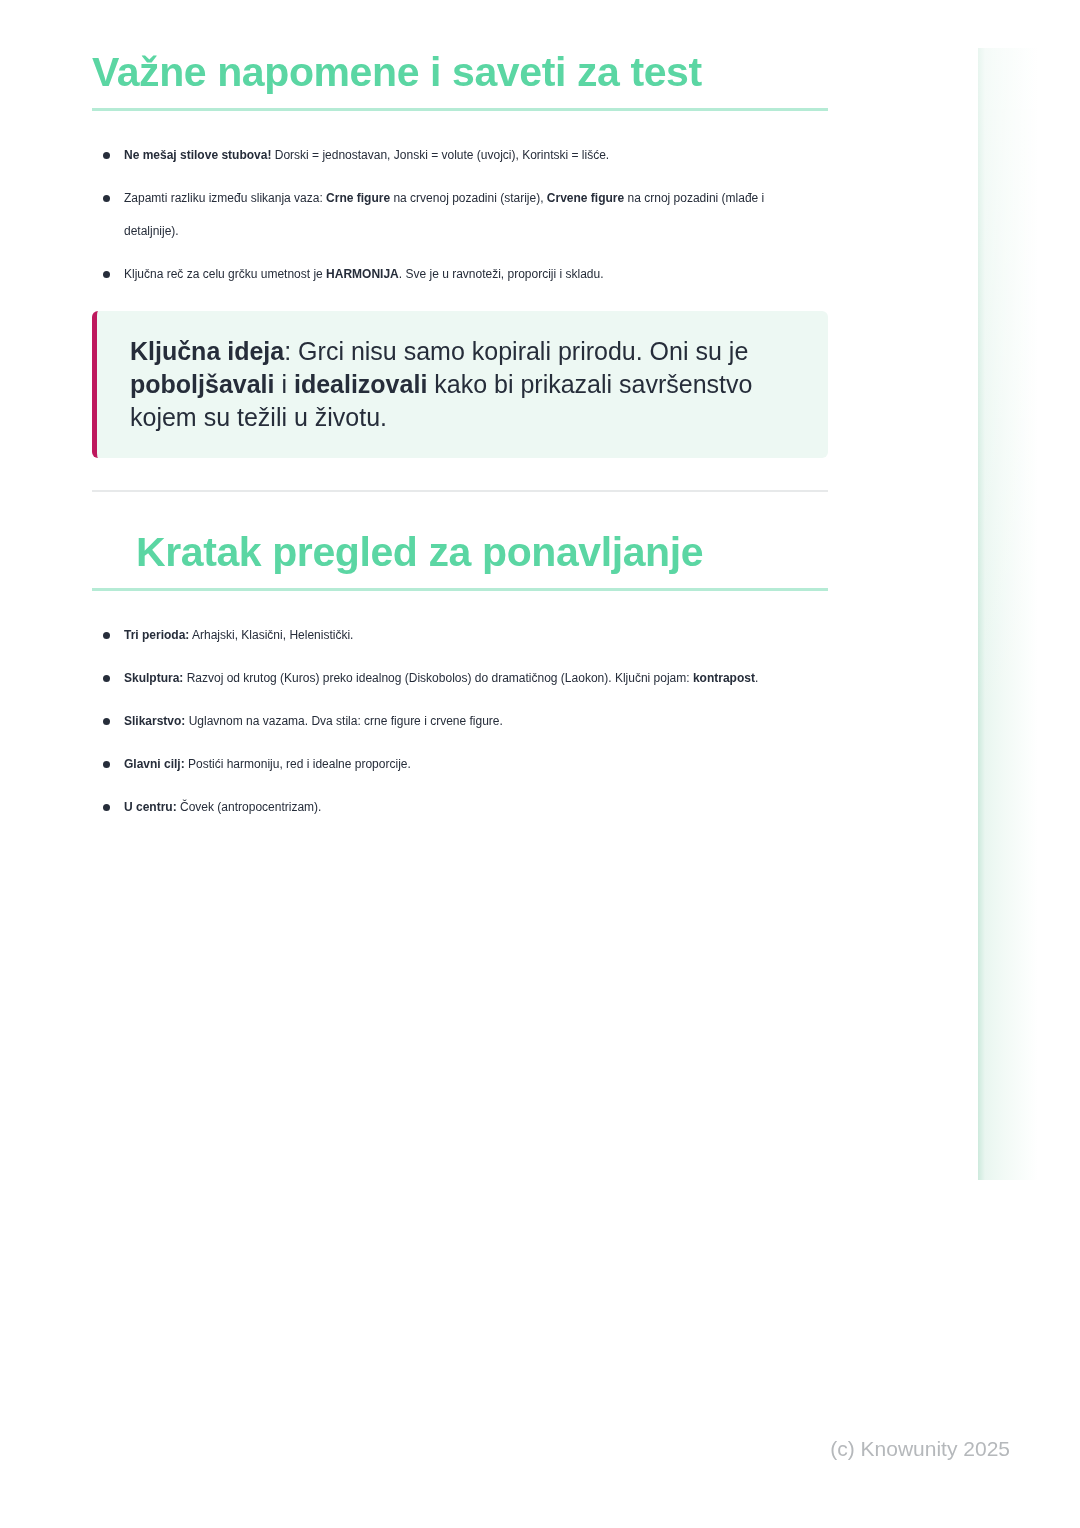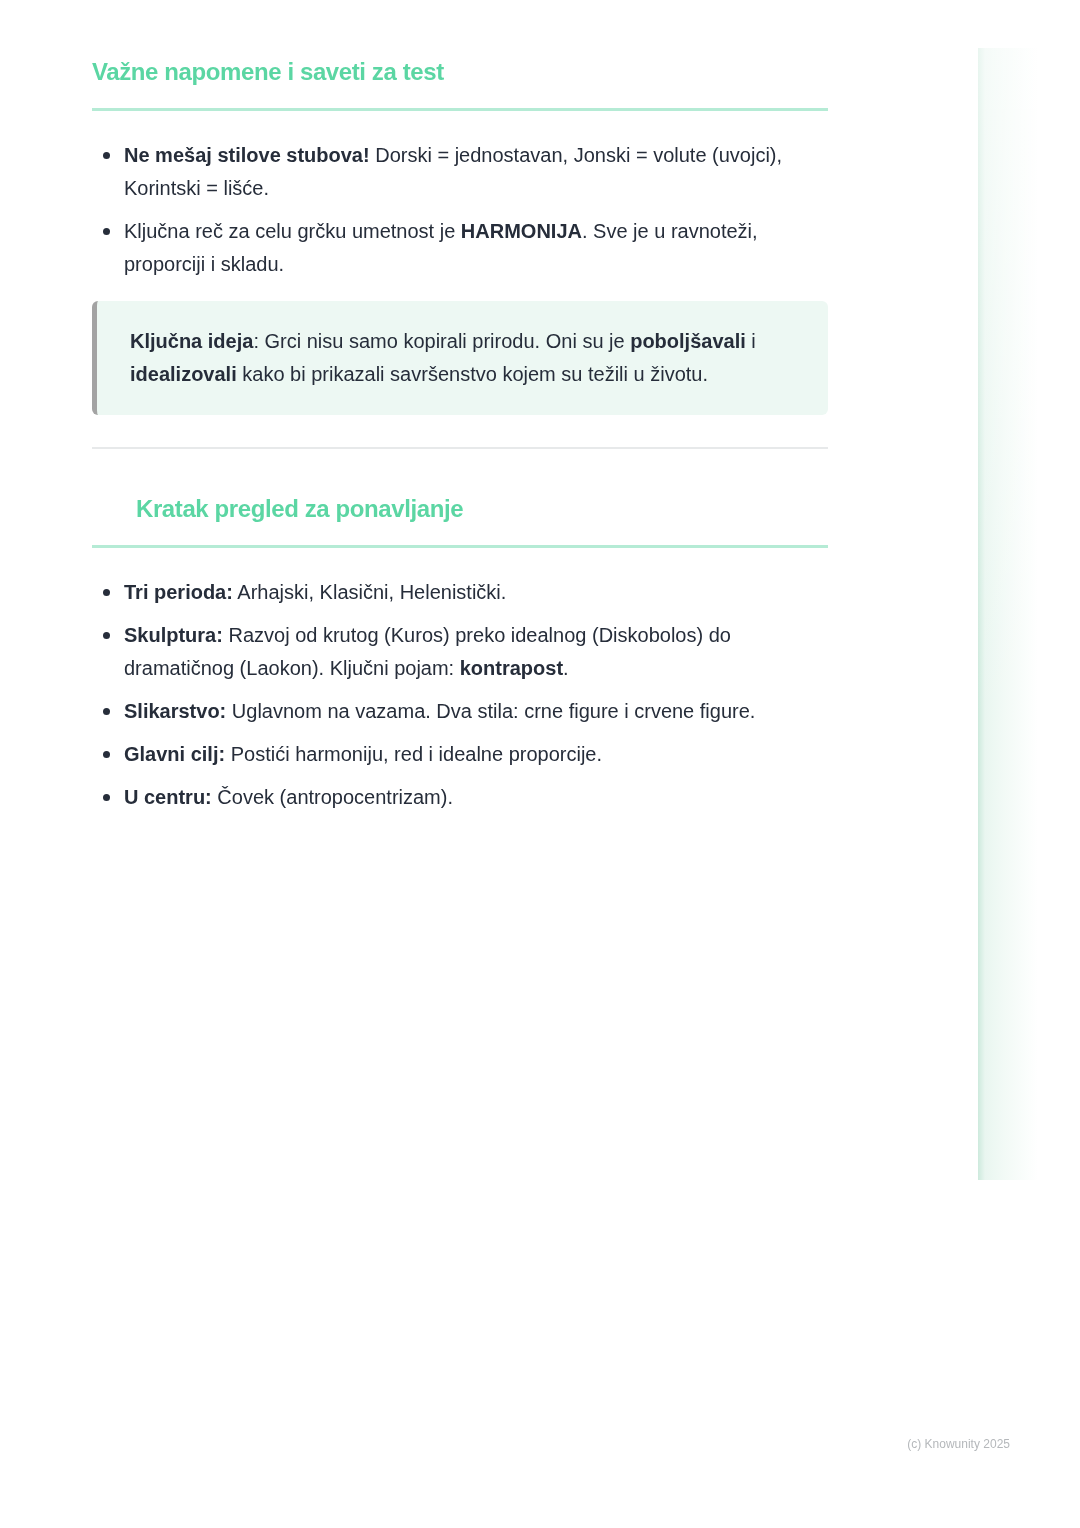--- a/index.html
+++ b/index.html
@@ -19,88 +19,89 @@
       linear-gradient(to bottom, rgba(255,255,255,0.55) 0%, rgba(255,255,255,0) 60%),
       linear-gradient(to right, #cdeadd 0px, #e9f6f0 7px, #f2faf6 26px, #fcfefd 52px, #ffffff 60px);
   }
   .content {
     position:absolute;
     left:92px; top:0;
     width:736px;
   }
   h1.section-title {
     color:#5bd6a3;
-    font-size:24px;
+    font-size:41px;
     line-height:40px;
     font-weight:bold;
     letter-spacing:-0.4px;
   }
   .title-1 { margin-top:52px; }
   .title-underline {
     height:3px;
     background:#b5ebd5;
     margin-top:16px;
   }
   ul.bullet-list {
     list-style:none;
     margin-top:28px;
     width:712px;
   }
   ul.bullet-list li {
     position:relative;
     padding-left:32px;
-    font-size:20px;
+    font-size:12px;
     line-height:33px;
     margin-bottom:10px;
   }
   ul.bullet-list li:last-child { margin-bottom:0; }
   ul.bullet-list li::before {
     content:"";
     position:absolute;
     left:11px; top:13px;
     width:7px; height:7px;
     border-radius:50%;
     background:#262d3a;
   }
   strong { font-weight:bold; }
   .callout {
     margin-top:20px;
     background:#edf8f3;
-    border-left:5px solid #a3a3a3;
+    border-left:5px solid #be185d;
     border-radius:6px;
     padding:24px 30px 24px 33px;
-    font-size:20px;
+    font-size:25px;
     line-height:33px;
   }
   .section-divider {
     margin-top:32px;
     height:2px;
     background:#e7e9ea;
   }
   .title-2 { margin-top:40px;margin-left:44px; }
   .copyright-footer {
     position:absolute;
     right:70px;
     top:1437px;
-    font-size:12px;
+    font-size:21px;
     color:#b5b8bb;
   }
 </style>
 </head>
 <body>
 
 <div class="page-edge-gradient"></div>
 
 <div class="content">
 
   <h1 class="section-title title-1">Važne napomene i saveti za test</h1>
   <div class="title-underline"></div>
 
   <ul class="bullet-list">
     <li><strong>Ne mešaj stilove stubova!</strong><span> Dorski = jednostavan, Jonski = volute (uvojci), Korintski = lišće.</span></li>
+    <li><span>Zapamti razliku između slikanja vaza: </span><strong>Crne figure</strong><span> na crvenoj pozadini (starije), </span><strong>Crvene figure</strong><span> na crnoj pozadini (mlađe i detaljnije).</span></li>
     <li><span>Ključna reč za celu grčku umetnost je </span><strong>HARMONIJA</strong><span>. Sve je u ravnoteži, proporciji i skladu.</span></li>
   </ul>
 
   <div class="callout">
     <strong>Ključna ideja</strong><span>: Grci nisu samo kopirali prirodu. Oni su je </span><strong>poboljšavali</strong><span> i </span><strong>idealizovali</strong><span> kako bi prikazali savršenstvo kojem su težili u životu.</span>
   </div>
 
   <div class="section-divider"></div>
 
   <h1 class="section-title title-2">Kratak pregled za ponavljanje</h1>

